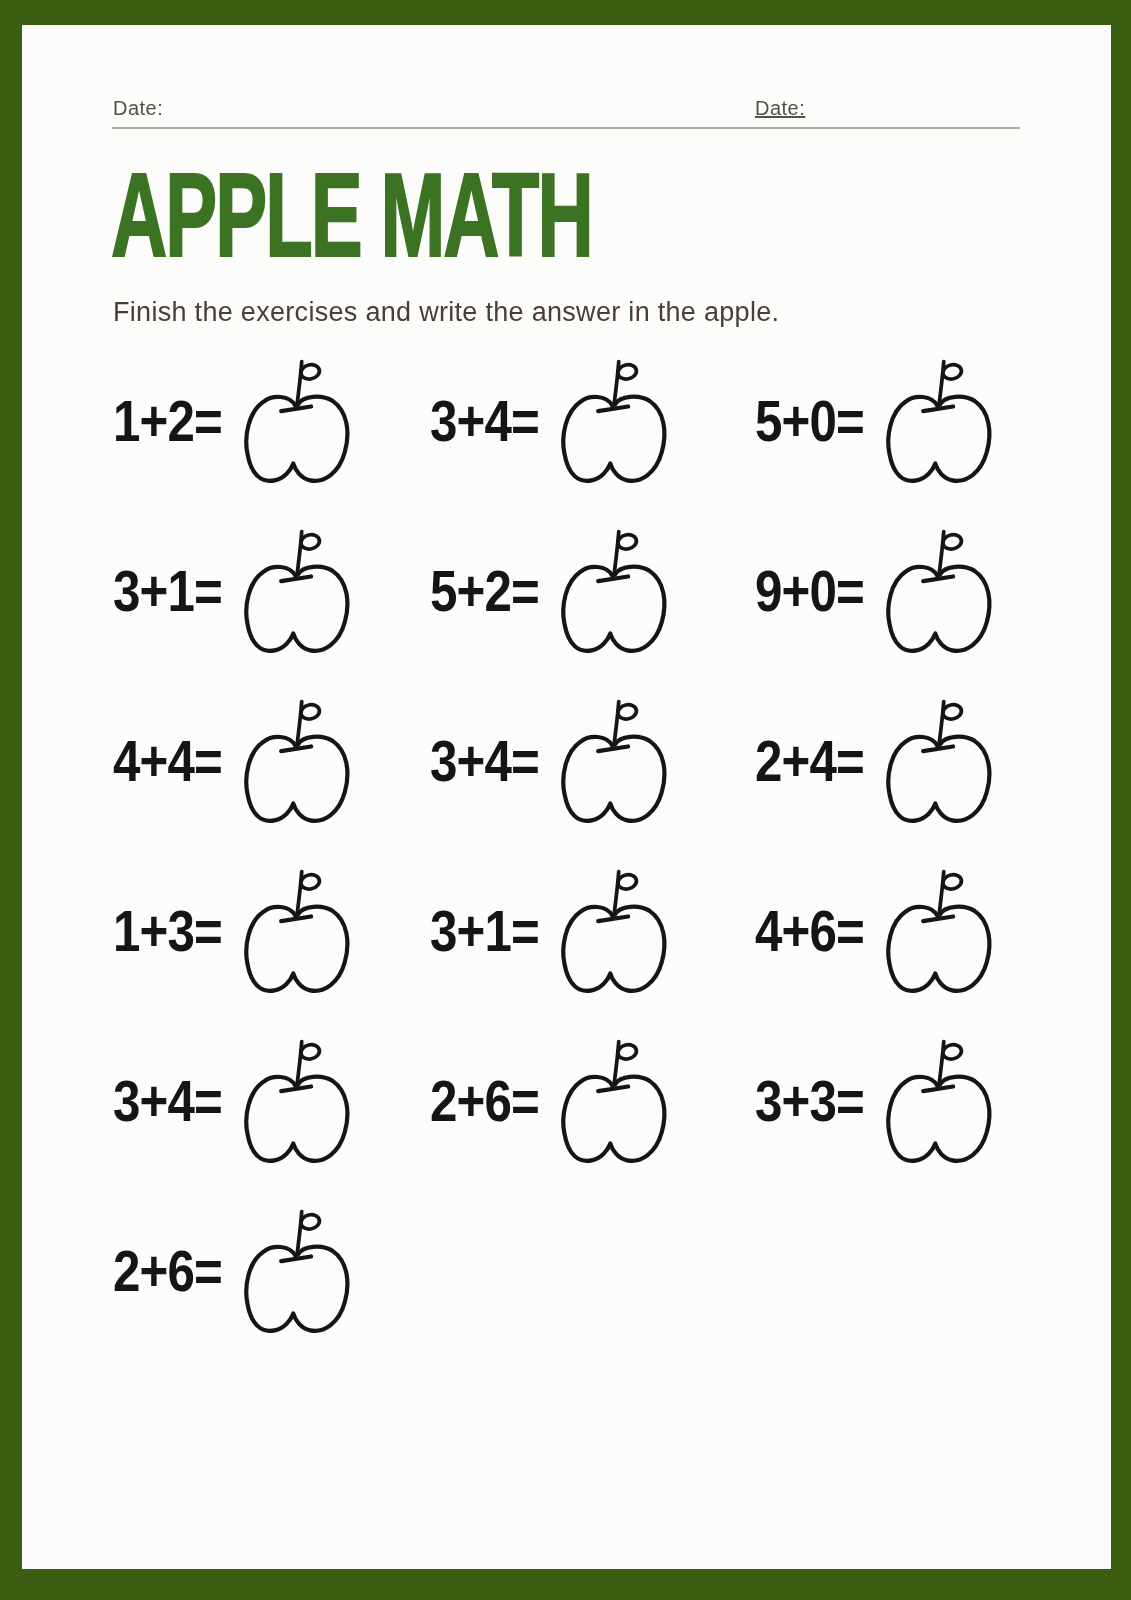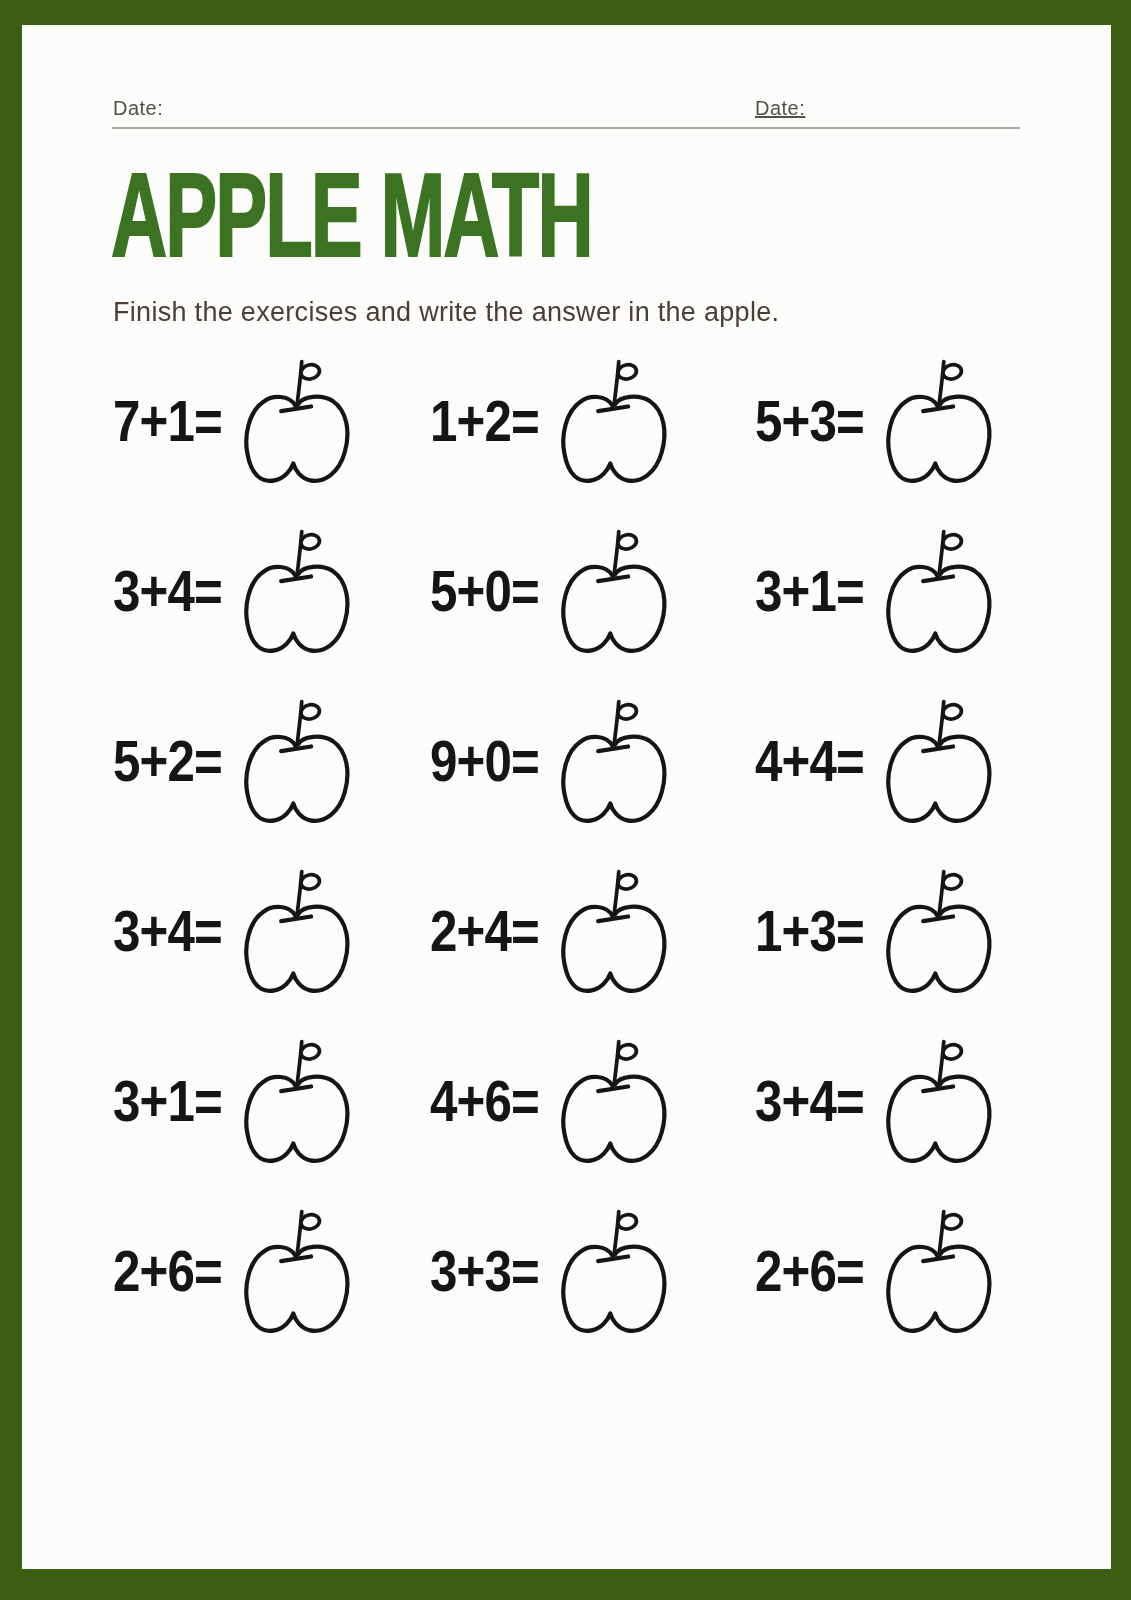--- a/index.html
+++ b/index.html
@@ -86,41 +86,20 @@
   <div class="page">
 
     <span class="name-label">Date:</span>
     <span class="date-label">Date:</span>
     <div class="rule"></div>
 
     <h1 class="title">APPLE MATH</h1>
     <div class="subtitle">Finish the exercises and write the answer in the apple.</div>
 
     <div class="problems-grid">
-  <div class="problem">
-    <span class="expr">7+1=</span>
-    <svg class="apple-svg" width="116" height="129" viewBox="0 0 124 138" aria-hidden="true">
-
-      <path d="M66,6 C65,20 63,36 61,52" stroke-width="4"></path>
-
-      <ellipse cx="75" cy="17" rx="10" ry="7.5" transform="rotate(-12 75 17)" stroke-width="4"></ellipse>
-
-      <path d="M44,59 L76,54" stroke-width="4.5"></path>
-
-      <path d="M59,53
-               C53,42 35,41 25,49
-               C9,60 4,86 8,105
-               C12,127 23,136 37,133
-               C47,131 54,123 57,115
-               C59,122 65,131 75,133
-               C90,136 106,125 112,103
-               C118,82 115,59 99,48
-               C88,41 67,42 62,52" stroke-width="4.5"></path>
-    </svg>
-  </div>
 
   <div class="problem">
     <span class="expr">1+2=</span>
     <svg class="apple-svg" width="116" height="129" viewBox="0 0 124 138" aria-hidden="true">
 
       <path d="M66,6 C65,20 63,36 61,52" stroke-width="4"></path>
 
       <ellipse cx="75" cy="17" rx="10" ry="7.5" transform="rotate(-12 75 17)" stroke-width="4"></ellipse>
 
       <path d="M44,59 L76,54" stroke-width="4.5"></path>
@@ -130,41 +109,20 @@
                C9,60 4,86 8,105
                C12,127 23,136 37,133
                C47,131 54,123 57,115
                C59,122 65,131 75,133
                C90,136 106,125 112,103
                C118,82 115,59 99,48
                C88,41 67,42 62,52" stroke-width="4.5"></path>
     </svg>
   </div>
 
-  <div class="problem">
-    <span class="expr">5+3=</span>
-    <svg class="apple-svg" width="116" height="129" viewBox="0 0 124 138" aria-hidden="true">
-
-      <path d="M66,6 C65,20 63,36 61,52" stroke-width="4"></path>
-
-      <ellipse cx="75" cy="17" rx="10" ry="7.5" transform="rotate(-12 75 17)" stroke-width="4"></ellipse>
-
-      <path d="M44,59 L76,54" stroke-width="4.5"></path>
-
-      <path d="M59,53
-               C53,42 35,41 25,49
-               C9,60 4,86 8,105
-               C12,127 23,136 37,133
-               C47,131 54,123 57,115
-               C59,122 65,131 75,133
-               C90,136 106,125 112,103
-               C118,82 115,59 99,48
-               C88,41 67,42 62,52" stroke-width="4.5"></path>
-    </svg>
-  </div>
 
 
 
   <div class="problem">
     <span class="expr">3+4=</span>
     <svg class="apple-svg" width="116" height="129" viewBox="0 0 124 138" aria-hidden="true">
 
       <path d="M66,6 C65,20 63,36 61,52" stroke-width="4"></path>
 
       <ellipse cx="75" cy="17" rx="10" ry="7.5" transform="rotate(-12 75 17)" stroke-width="4"></ellipse>

